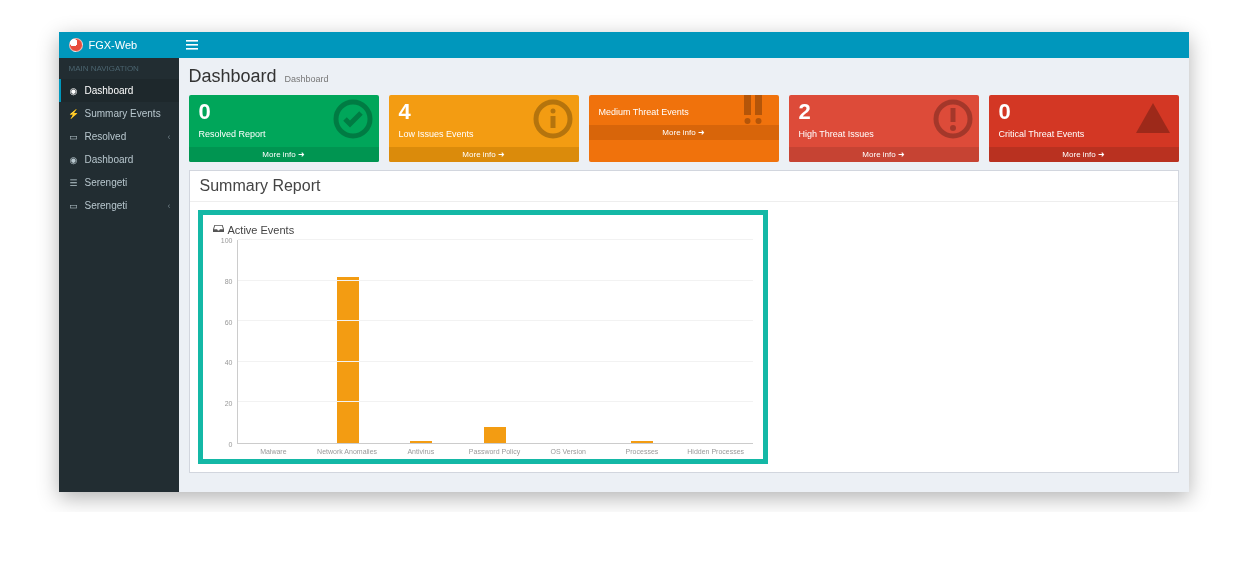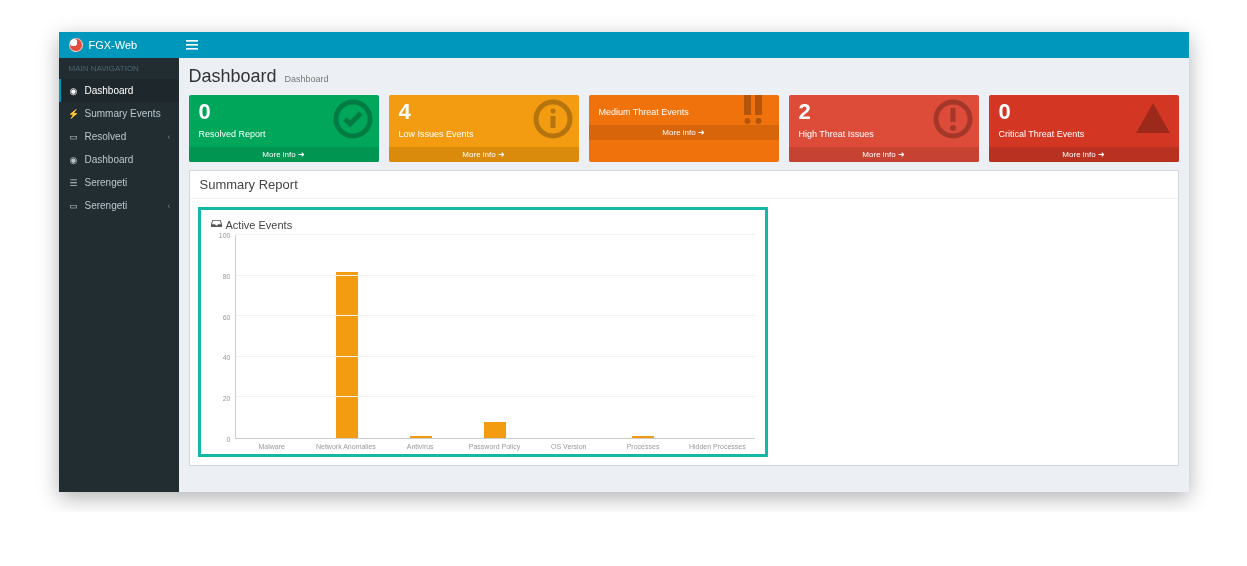--- a/index.html
+++ b/index.html
@@ -145,27 +145,27 @@
     background: #fff;
     border: 1px solid #d2d6de;
     border-top: 2px solid #d2d6de;
     margin-bottom: 8px;
   }
   .panel.summary {
     border-top: 1px solid #d2d6de;
   }
   .panel-header {
     padding: 6px 10px;
-    font-size: 13px;
+    font-size: 16px;
     color: #444;
     border-bottom: 1px solid #eee;
   }
   .chart-box {
     width: 570px;
-    border: 3px solid #14b8a6;
+    border: 5px solid #14b8a6;
     background: #fff;
     margin: 8px;
     padding: 8px 10px 4px 10px;
   }
   .chart-title { font-size: 11px; color: #444; display: flex; align-items: center; gap: 4px; margin-bottom: 4px;}
   .chart-area {
     height: 215px;
     display: flex;
     flex-direction: column;
   }

